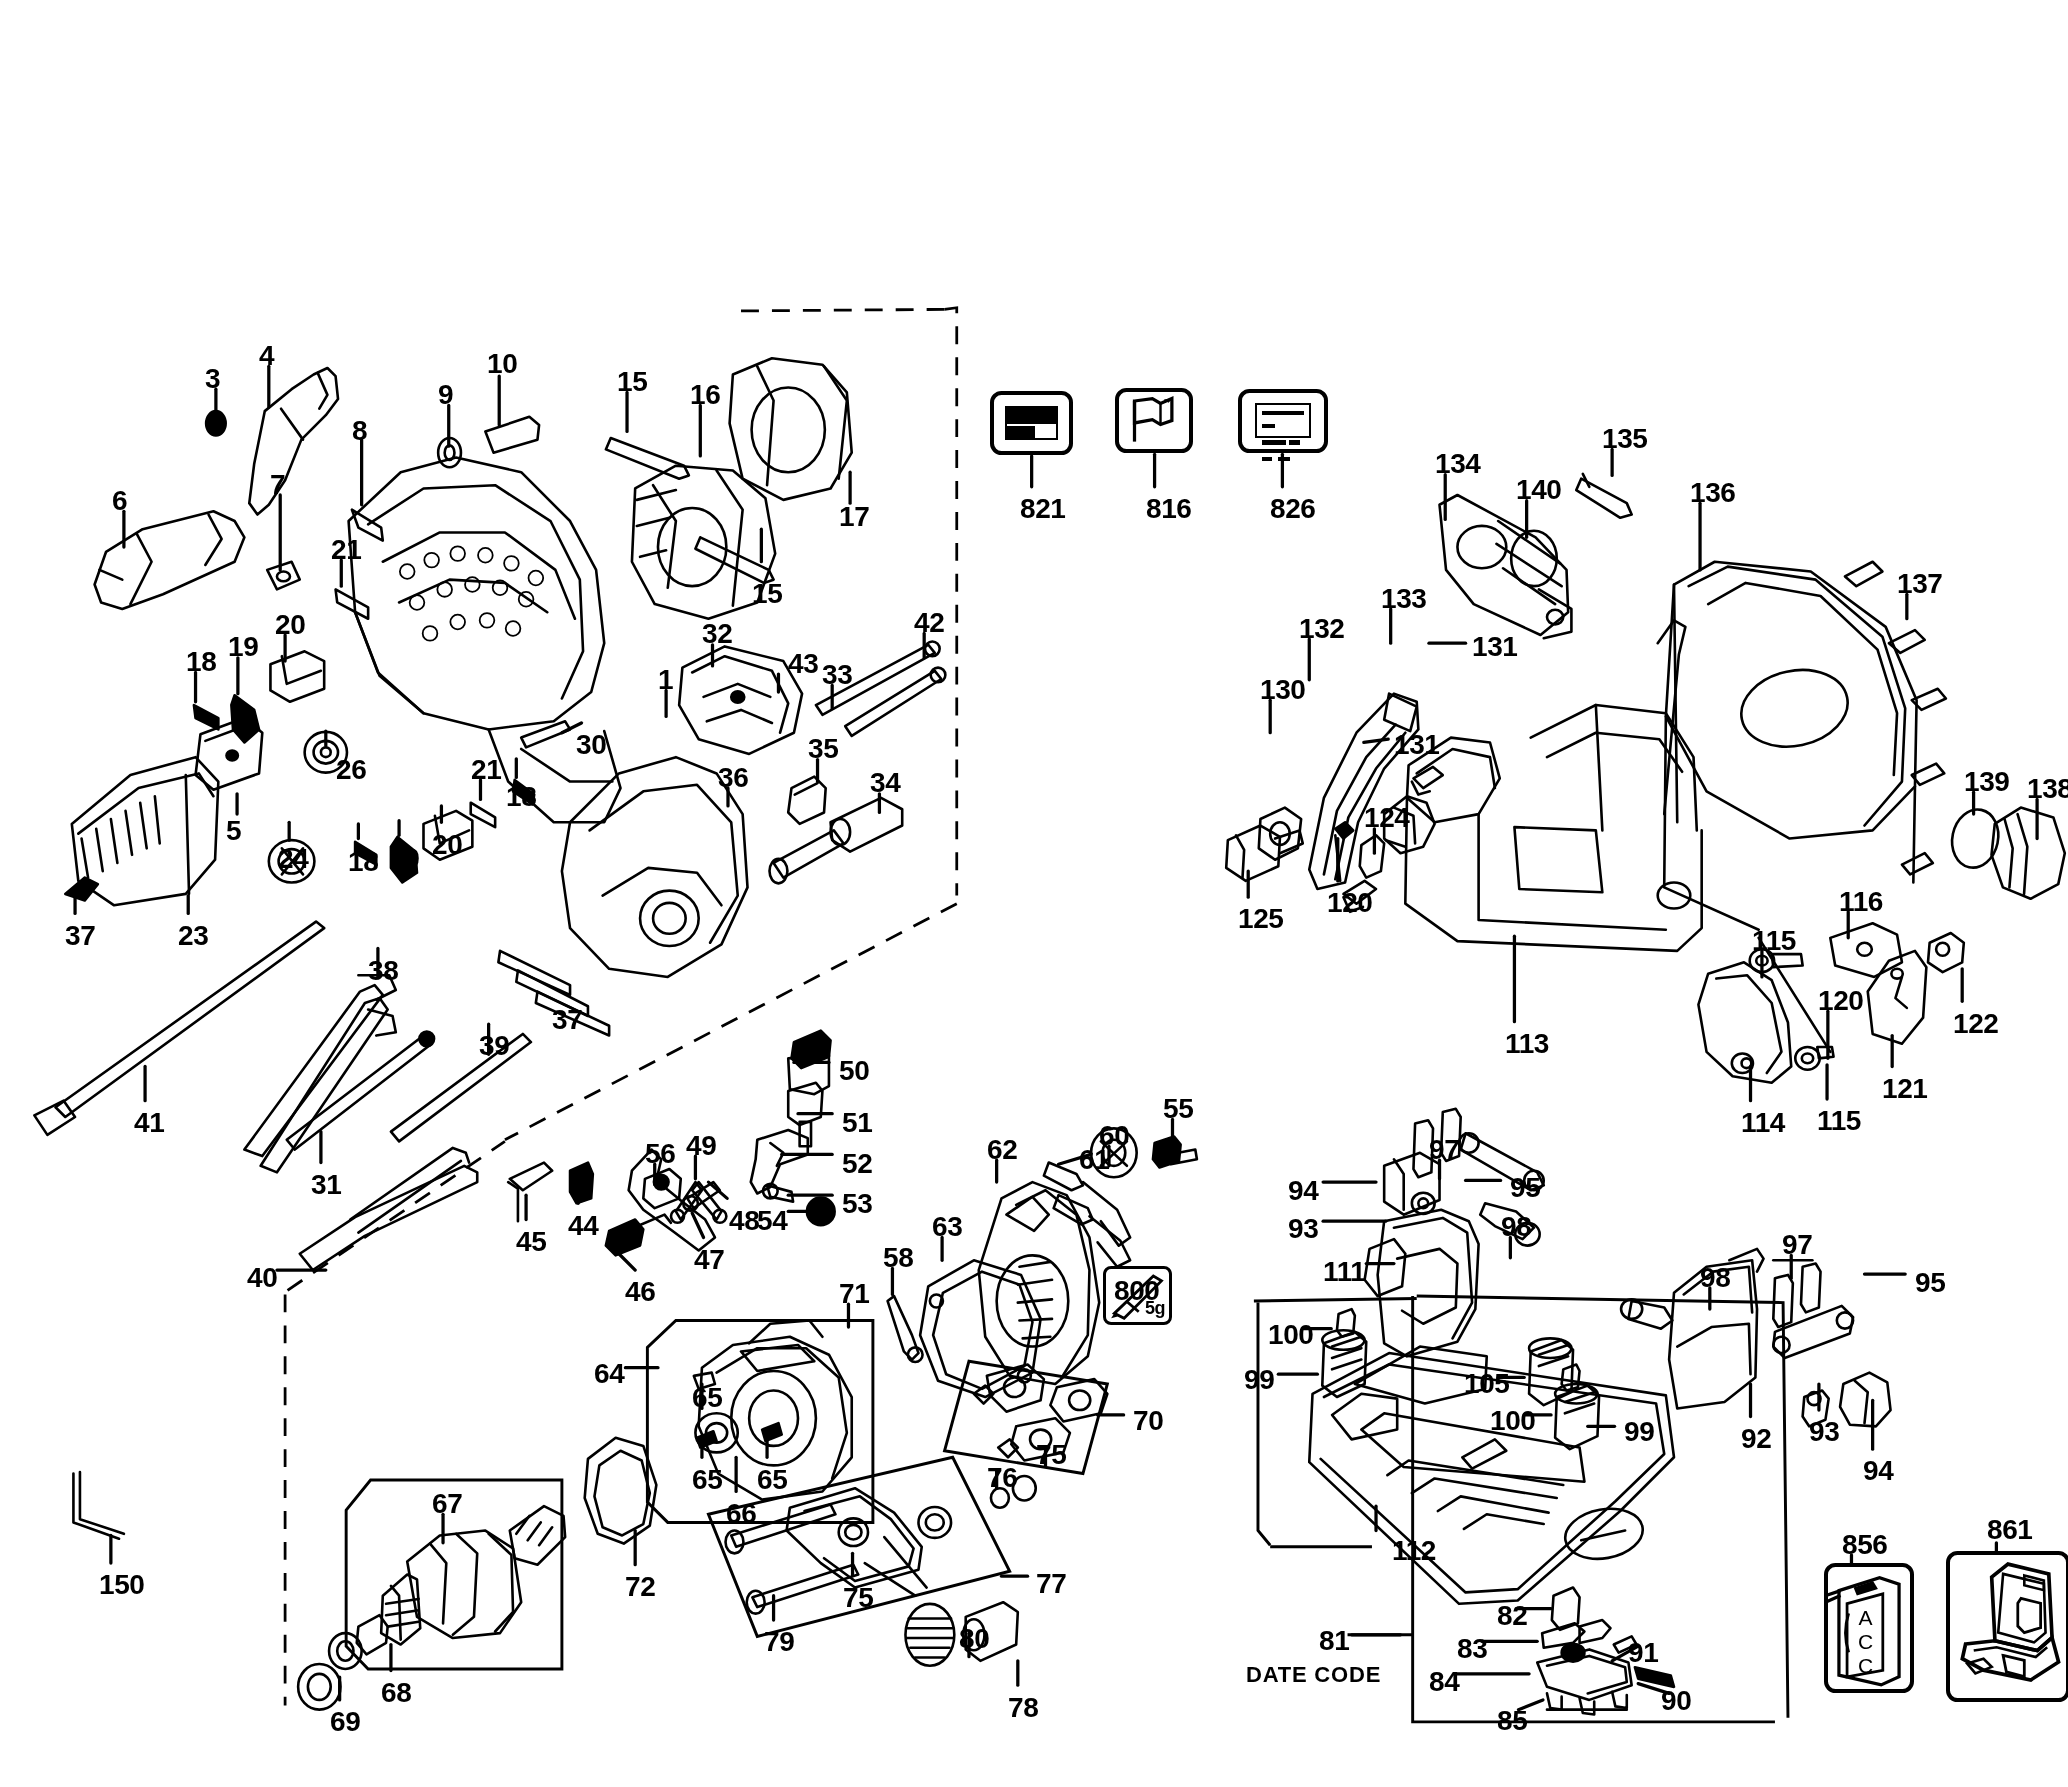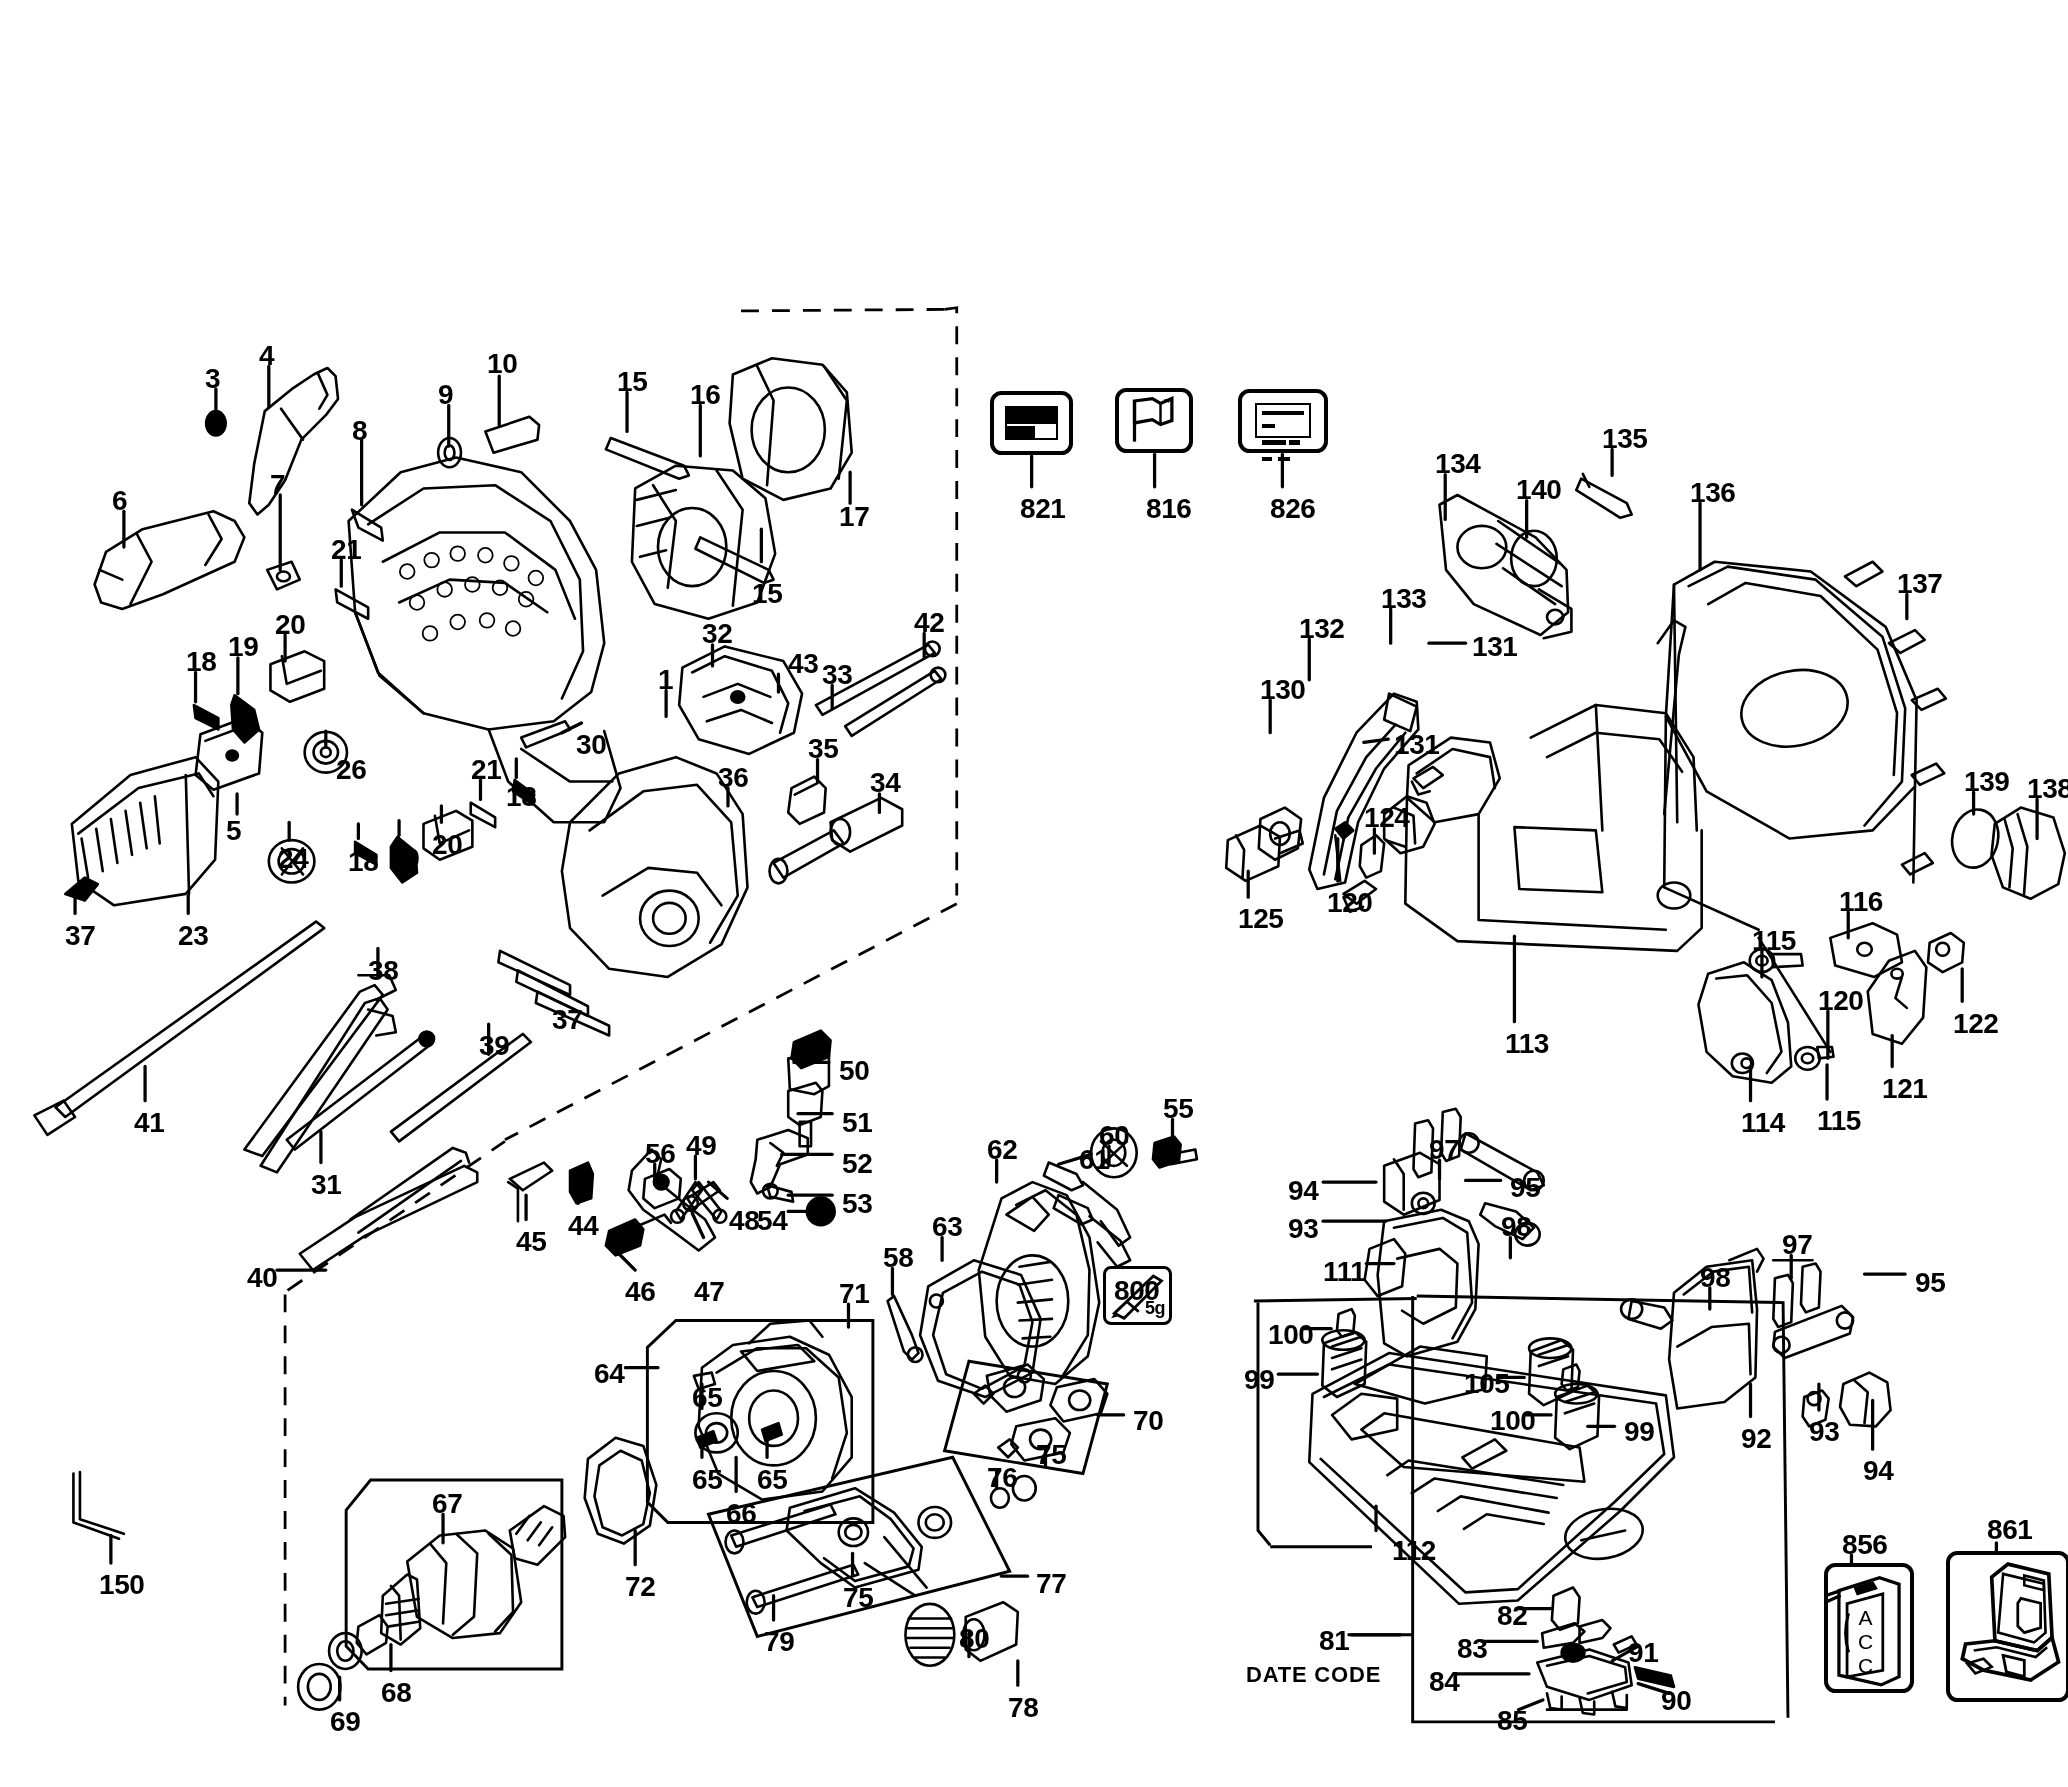--- a/index.html
+++ b/index.html
@@ -797,21 +797,21 @@
       <span class="cal" style="left: 99px; top: 1571px;">150</span>
       <span class="cal" style="left: 839px; top: 1057px;">50</span>
       <span class="cal" style="left: 842px; top: 1109px;">51</span>
       <span class="cal" style="left: 842px; top: 1150px;">52</span>
       <span class="cal" style="left: 842px; top: 1190px;">53</span>
       <span class="cal" style="left: 757px; top: 1207px;">54</span>
       <span class="cal" style="left: 645px; top: 1140px;">56</span>
       <span class="cal" style="left: 686px; top: 1132px;">49</span>
       <span class="cal" style="left: 516px; top: 1228px;">45</span>
       <span class="cal" style="left: 568px; top: 1212px;">44</span>
-      <span class="cal" style="left: 694px; top: 1246px; margin-top: 32px;">47</span>
+      <span class="cal" style="left: 694px; top: 1246px;">47</span>
       <span class="cal" style="left: 729px; top: 1207px;">48</span>
       <span class="cal" style="left: 625px; top: 1278px;">46</span>
       <span class="cal" style="left: 1163px; top: 1095px;">55</span>
       <span class="cal" style="left: 1099px; top: 1122px;">60</span>
       <span class="cal" style="left: 1079px; top: 1146px;">61</span>
       <span class="cal" style="left: 987px; top: 1136px;">62</span>
       <span class="cal" style="left: 932px; top: 1213px;">63</span>
       <span class="cal" style="left: 883px; top: 1244px;">58</span>
       <span class="cal" style="left: 1114px; top: 1277px;">800</span>
       <span class="cal" style="left: 839px; top: 1280px;">71</span>

